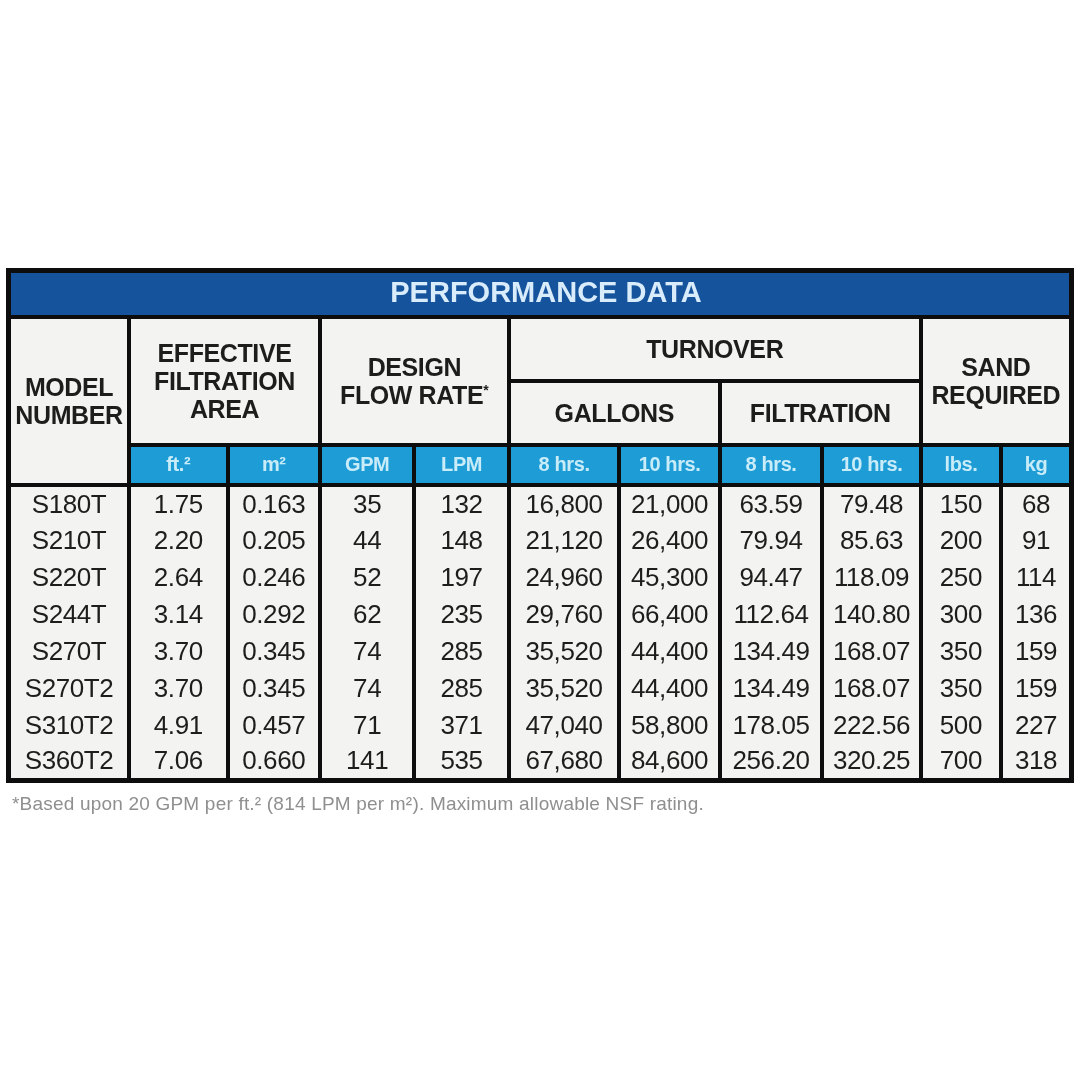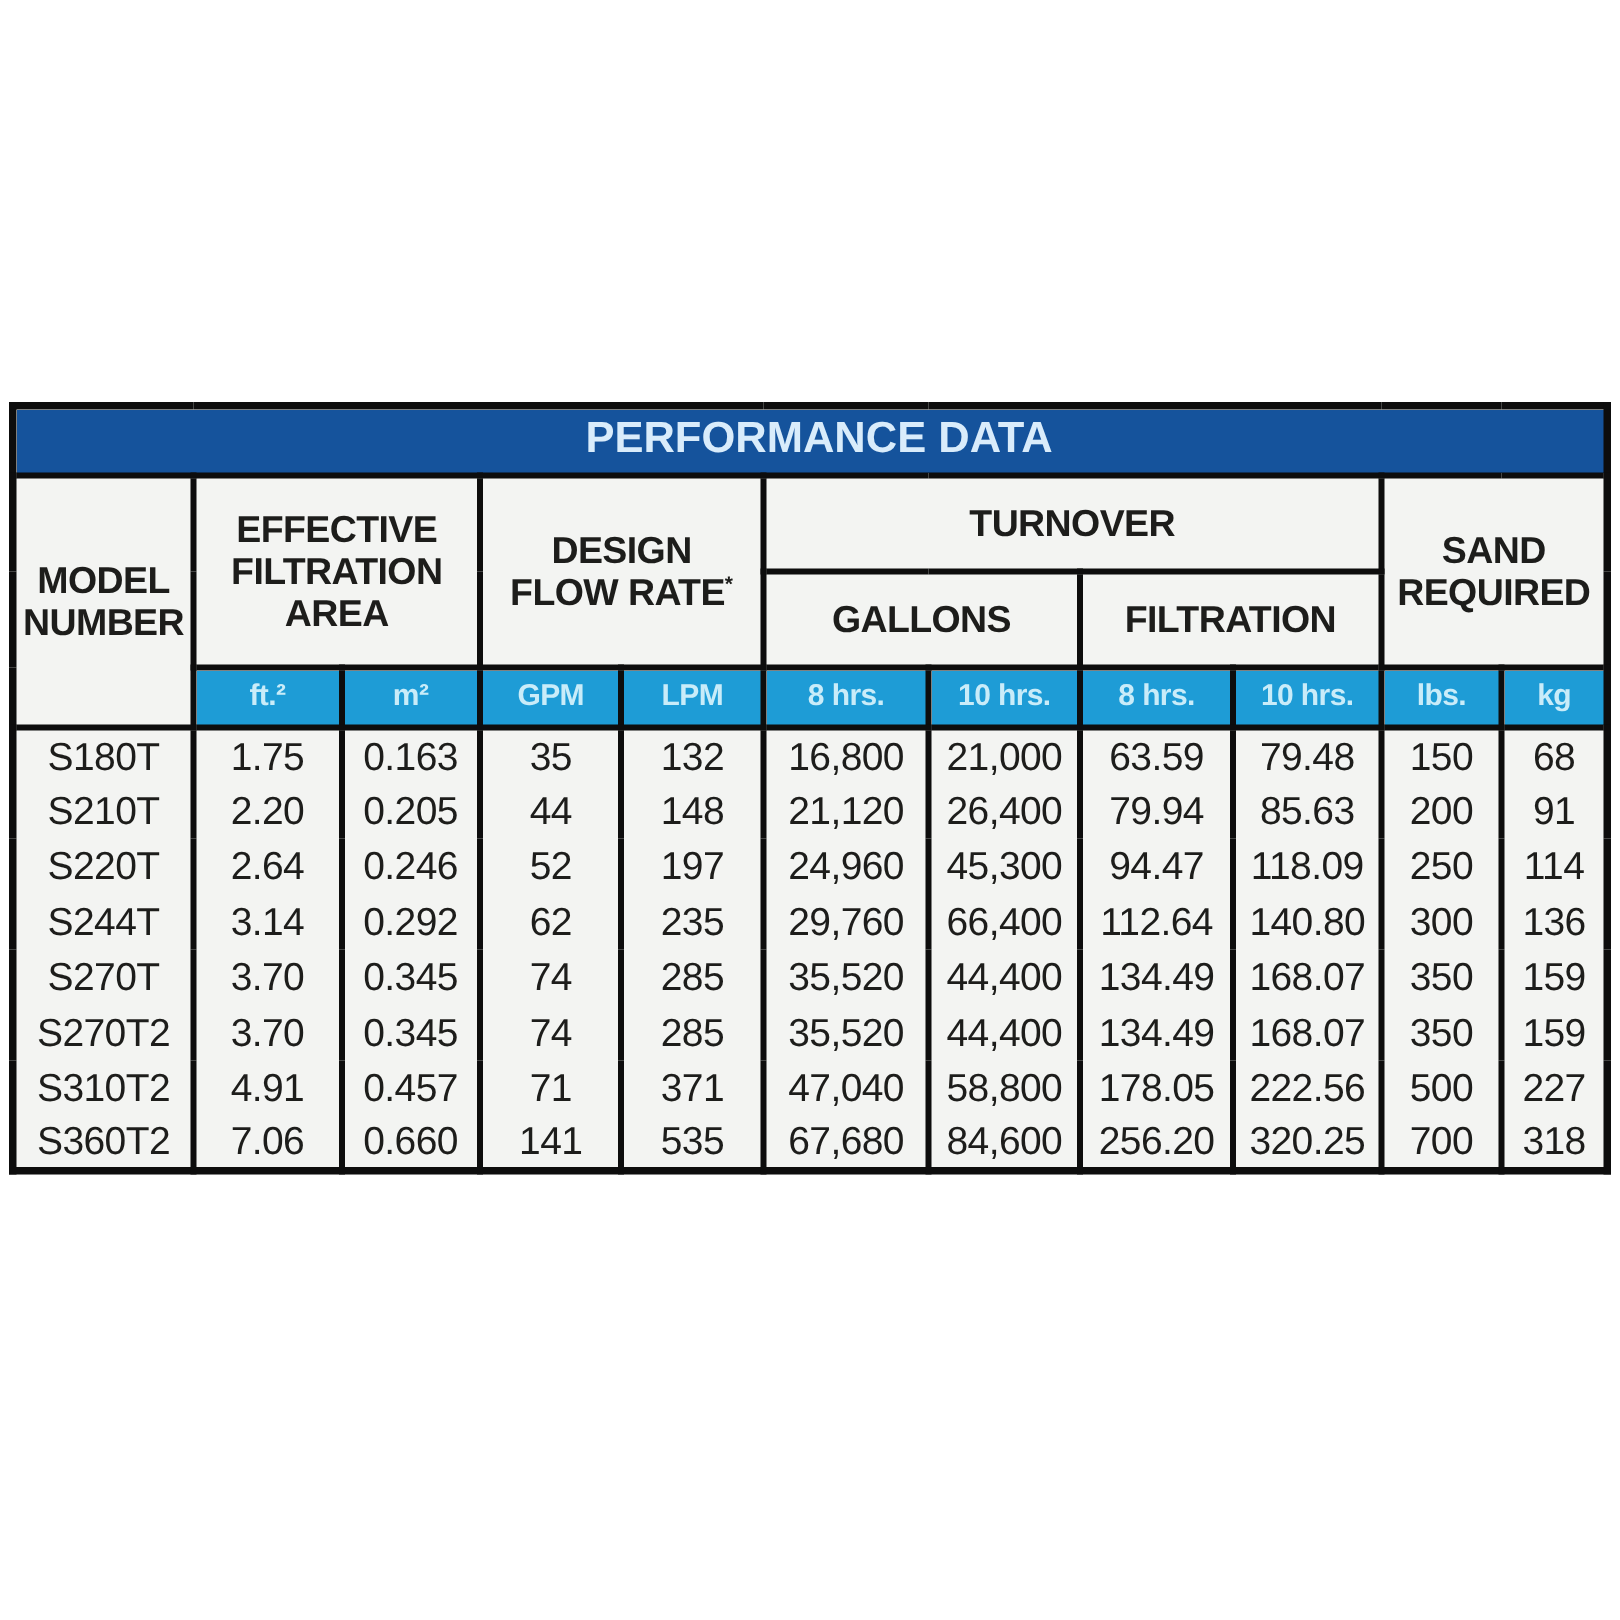--- a/index.html
+++ b/index.html
@@ -254,14 +254,15 @@
             <td>67,680</td>
             <td>84,600</td>
             <td>256.20</td>
             <td>320.25</td>
             <td>700</td>
             <td>318</td>
           </tr>
         </tbody>
     </table>
 
+    <div class="footnote">*Based upon 20 GPM per ft.² (814 LPM per m²). Maximum allowable NSF rating.</div>
   </div>
 </div>
 
 </body></html>

